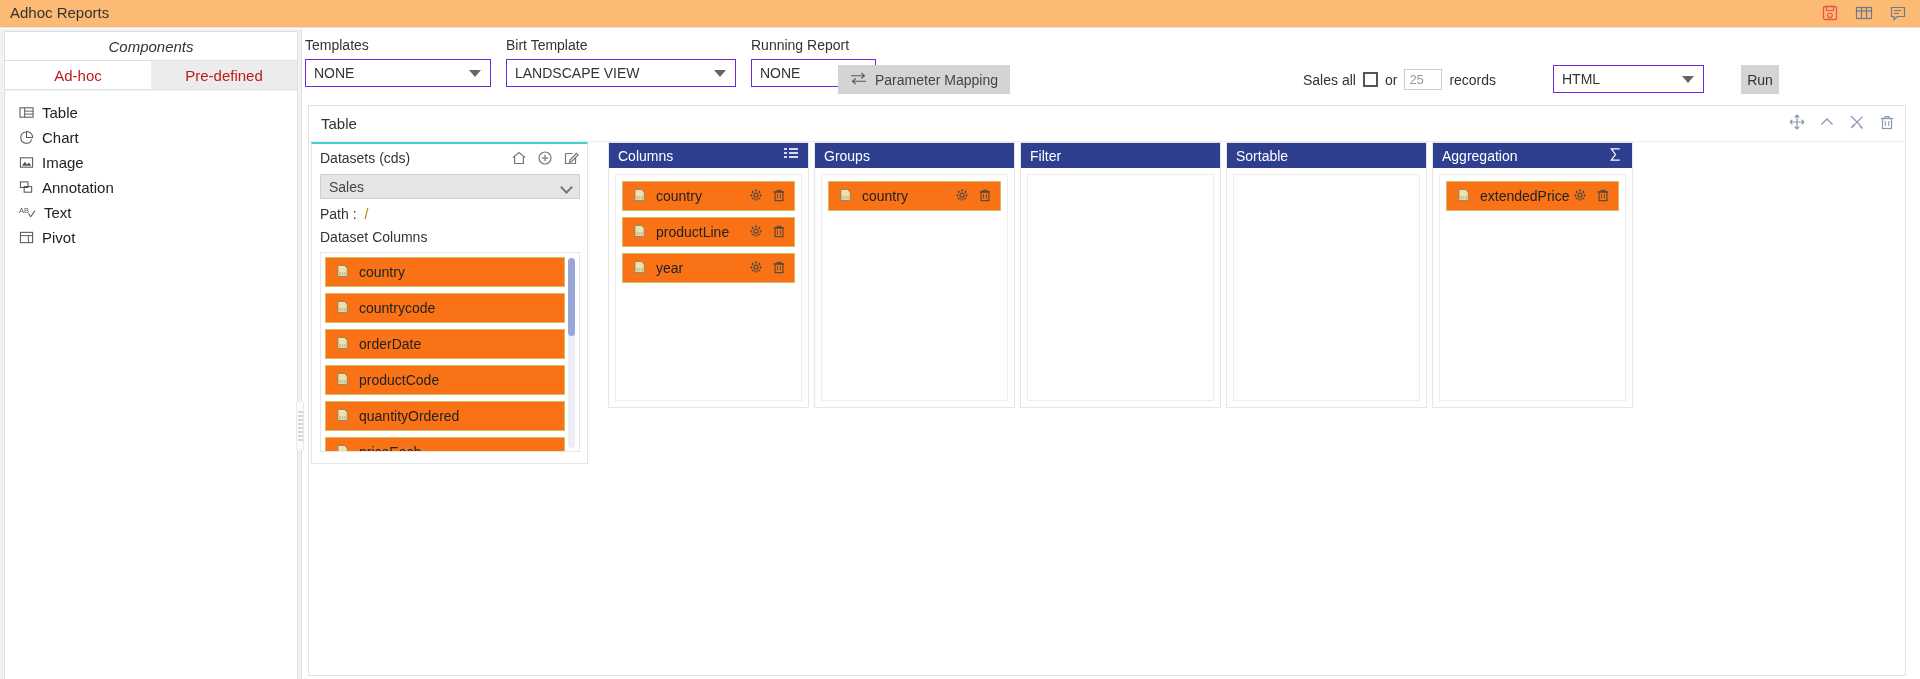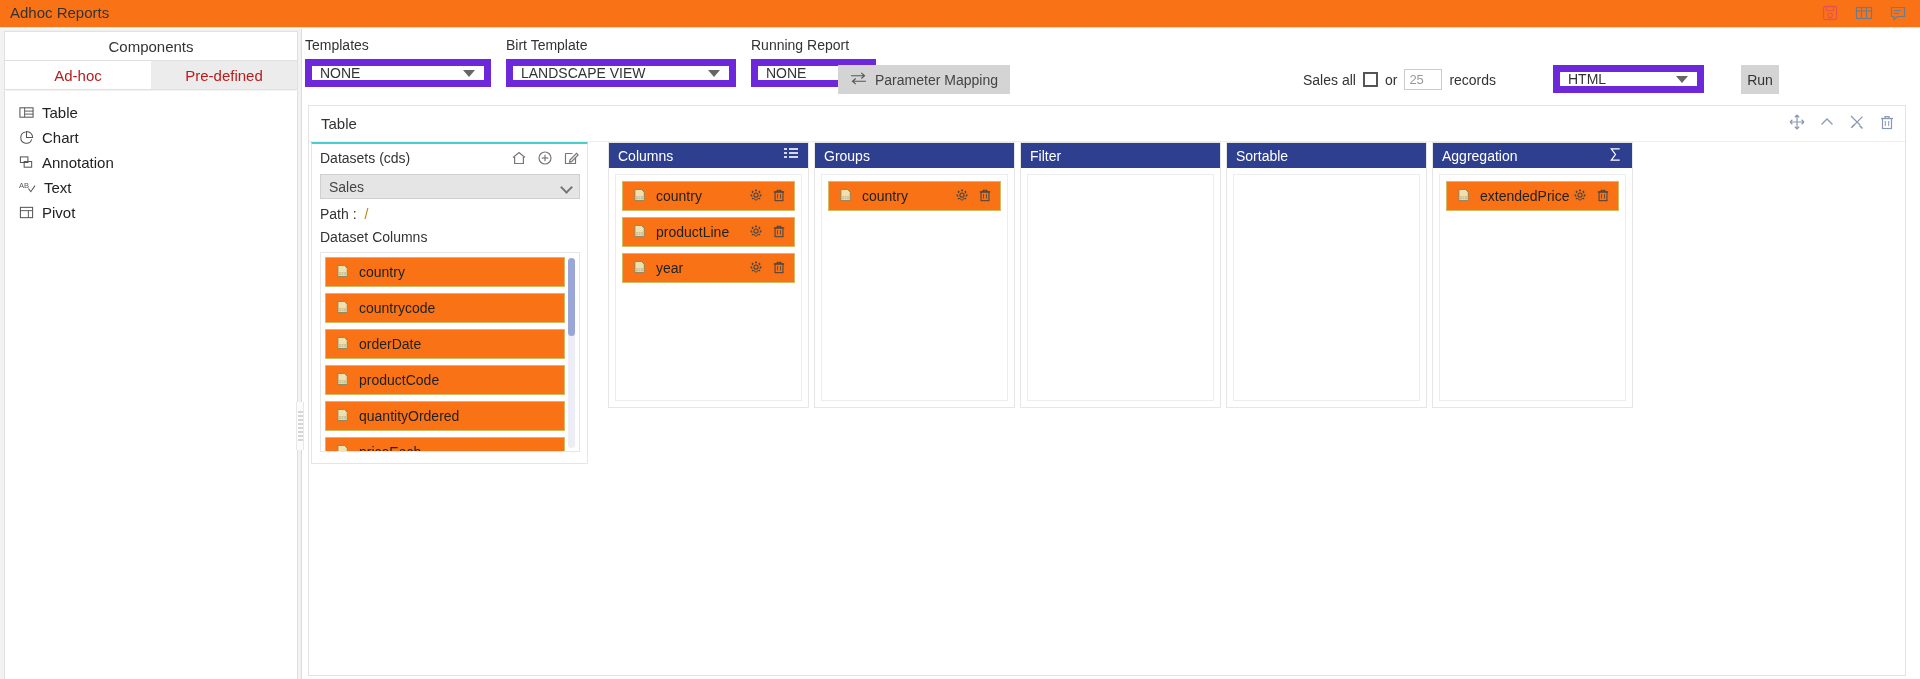--- a/index.html
+++ b/index.html
@@ -7,21 +7,21 @@
     width: 1920px; height: 679px;
     background: #ffffff;
     font-family: "Liberation Sans", sans-serif;
     overflow: hidden;
   }
   * { box-sizing: border-box; }
 
   
   .topbar {
     position: absolute; left: 0; top: 0; width: 1920px; height: 28px;
-    background: #f97316;
+    background: #fdba74;
     border-bottom: 1px solid #e2e2e2;
   }
   .app-title {
     position: absolute; left: 10px; top: 4px;
     font-size: 15px; color: #333;
   }
   .topbar-icons {
     position: absolute; right: 12px; top: 3px;
     display: flex; gap: 14px; align-items: center;
   }
@@ -30,21 +30,21 @@
   
   .sidebar {
     position: absolute; left: 0; top: 29px; width: 302px; height: 650px;
     background: #f2f2f2;
     border-right: 1px solid #dcdcdc;
   }
   .comp-header {
     position: absolute; left: 4px; top: 2px; width: 294px; height: 30px;
     background: #ffffff; border: 1px solid #e0e0e0;
     display: flex; align-items: center; justify-content: center;
-    font-size: 15px; color: #333;
+    font-size: 15px; color: #333; font-style: italic;
   }
   .tabs {
     position: absolute; left: 4px; top: 32px; width: 294px; height: 29px;
     display: flex;
     border-left: 1px solid #e0e0e0; border-right: 1px solid #e0e0e0;
     border-bottom: 1px solid #e0e0e0;
   }
   .tab {
     flex: 1 1 50%;
     display: flex; align-items: center; justify-content: center;
@@ -91,21 +91,21 @@
   
   .toolbar {
     position: absolute; left: 0; top: 0; right: 0; height: 76px;
     background: #ffffff;
   }
   .field { position: absolute; top: 8px; }
   .field .lbl {
     font-size: 14px; color: #333; display: block; margin-bottom: 6px;
   }
   .select {
-    height: 28px; border: 7px solid #6d28d9; background: #fff;
+    height: 28px; border: 1px solid #6d28d9; background: #fff;
     display: flex; align-items: center; padding: 0 8px;
     font-size: 14px; color: #333; cursor: pointer; position: relative;
   }
   .select .caret {
     position: absolute; right: 9px; top: 50%; margin-top: -3px;
     width: 0; height: 0;
     border-left: 6px solid transparent; border-right: 6px solid transparent;
     border-top: 7px solid #666;
   }
   .btn-param {
@@ -302,20 +302,29 @@
     <div class="comp-item">
       <span>
         <svg width="15" height="15" viewBox="0 0 16 16">
             <path d="M8 8 L8 1.5 A6.5 6.5 0 0 1 14.5 8 Z" fill="none" stroke="#555" stroke-width="1.1"></path>
             <path d="M7 2.2 A6 6 0 1 0 13.6 10" fill="none" stroke="#555" stroke-width="1.1"></path>
           </svg>
       </span>
       <span>Chart</span>
     </div>
 
+    <div class="comp-item">
+      <span>
+        <svg width="15" height="15" viewBox="0 0 16 16">
+            <rect x="1.5" y="3" width="13" height="10" fill="none" stroke="#555" stroke-width="1.1"></rect>
+            <path d="M3 11.5 L6.3 7.2 L8.6 10 L10.6 8 L13 11.5 Z" fill="#555"></path>
+          </svg>
+      </span>
+      <span>Image</span>
+    </div>
 
     <div class="comp-item">
       <span>
         <svg width="15" height="15" viewBox="0 0 16 16">
             <rect x="1.5" y="2" width="8" height="6" fill="none" stroke="#555" stroke-width="1.1"></rect>
             <rect x="5.5" y="7" width="8" height="6" fill="none" stroke="#555" stroke-width="1.1"></rect>
           </svg>
       </span>
       <span>Annotation</span>
     </div>

